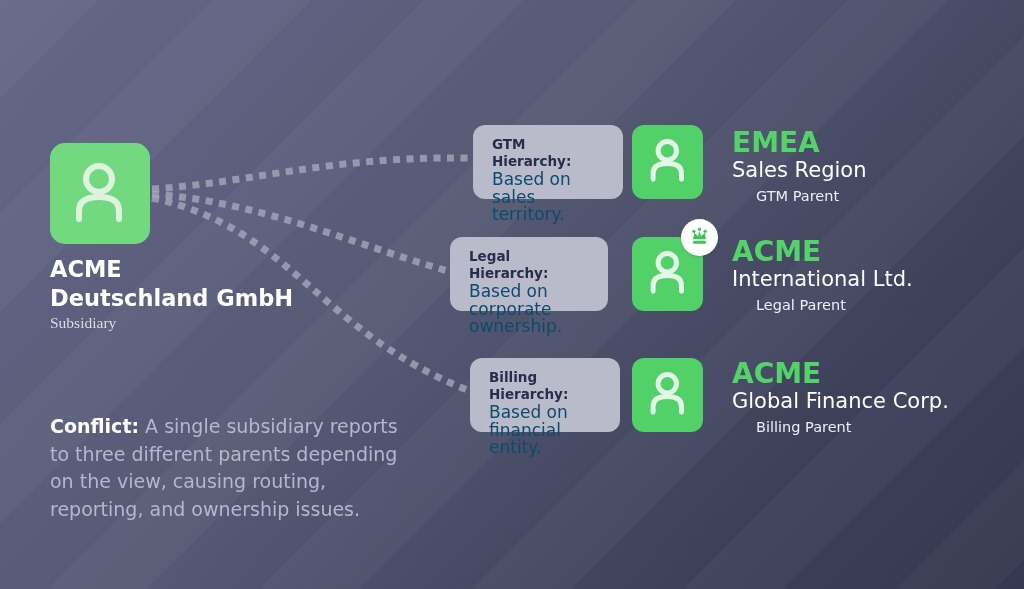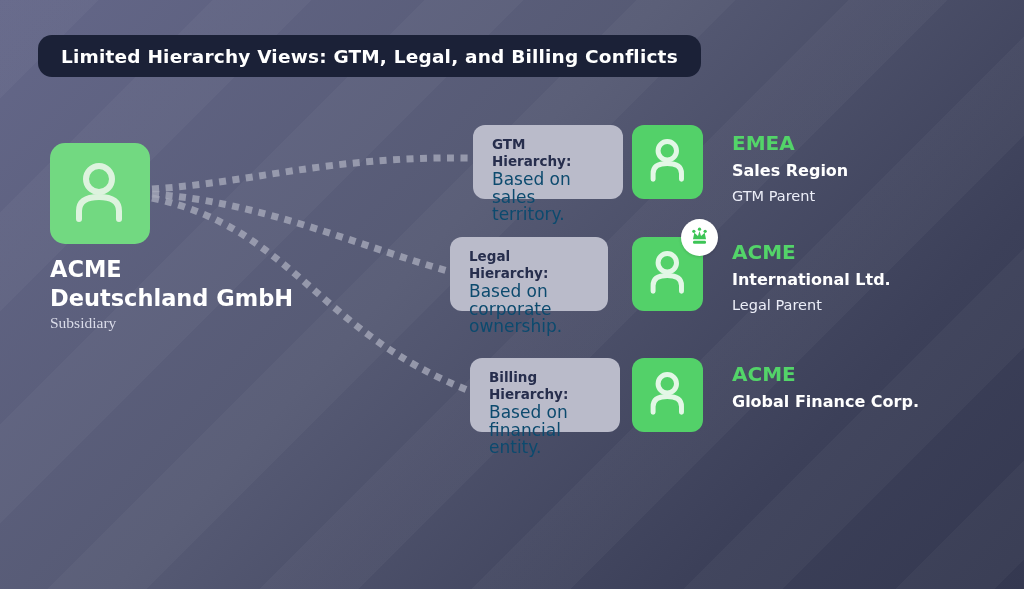--- a/index.html
+++ b/index.html
@@ -68,43 +68,42 @@
   }
   .badge {
     position:absolute; left:681px; top:219px; width:37px; height:37px;
     background:#ffffff; border-radius:50%; z-index:4;
     display:flex; align-items:center; justify-content:center;
     box-shadow:0 1px 3px rgba(0,0,0,0.15);
   }
 
   
   .parent { position:absolute; left:732px; z-index:2; }
-  .p-org  { color:#53d469; font-weight:bold; font-size:20px; line-height:26px; }
-  .p-name { color:#ffffff; font-weight:bold; font-size:16px; line-height:29px; }
-  .p-role { color:#eceef8; font-size:14.5px; line-height:21px; margin-top:1px; }
+  .p-org  { color:#53d469; font-weight:bold; font-size:28px; line-height:26px; }
+  .p-name { color:#ffffff; font-weight:normal; font-size:21px; line-height:29px; }
+  .p-role { color:#eceef8; font-size:14.5px; line-height:21px; margin-top:1px;margin-left:24px; }
 
   
   .conflict {
     position:absolute; left:50px; top:413px; width:358px; z-index:2;
     color:#b5b8cc; font-size:19px; line-height:27.5px;
   }
   .conflict .c-label { color:#ffffff; font-weight:bold; }
 </style>
 </head>
 <body>
 
 <div class="canvas">
 
   <svg class="connectors" width="1024" height="589" viewBox="0 0 1024 589">
     <path d="M152 189 C 250 183, 330 156, 468 158"></path>
     <path d="M152 194 C 262 202, 352 244, 448 271"></path>
     <path d="M152 198 C 292 228, 318 332, 470 391"></path>
   </svg>
 
-  <div class="title-pill">Limited Hierarchy Views: GTM, Legal, and Billing Conflicts</div>
 
   <div class="sub-tile">
     <span>
       <svg width="62" height="66" viewBox="0 0 62 66">
         <circle cx="30" cy="20" r="13" fill="none" stroke="#ddf3de" stroke-width="6"></circle>
         <path d="M10 60 L10 52 Q10 38 30 38 Q50 38 50 52 L50 60" fill="none" stroke="#ddf3de" stroke-width="6" stroke-linecap="round"></path>
       </svg>
     </span>
   </div>
   <div class="sub-name">ACME
@@ -169,16 +168,20 @@
     <span>
       <svg width="44" height="48" viewBox="0 0 62 66">
         <circle cx="30" cy="20" r="13" fill="none" stroke="#e3f7e6" stroke-width="7"></circle>
         <path d="M10 60 L10 52 Q10 38 30 38 Q50 38 50 52 L50 60" fill="none" stroke="#e3f7e6" stroke-width="7" stroke-linecap="round"></path>
       </svg>
     </span>
   </div>
   <div class="parent" style="top:361px;">
     <div class="p-org">ACME</div>
     <div class="p-name">Global Finance Corp.</div>
+    <div class="p-role">Billing Parent</div>
   </div>
 
+  <div class="conflict">
+    <span class="c-label">Conflict:</span><span> A single subsidiary reports to three different parents depending on the view, causing routing, reporting, and ownership issues.</span>
+  </div>
 
 </div>
 
 </body></html>

